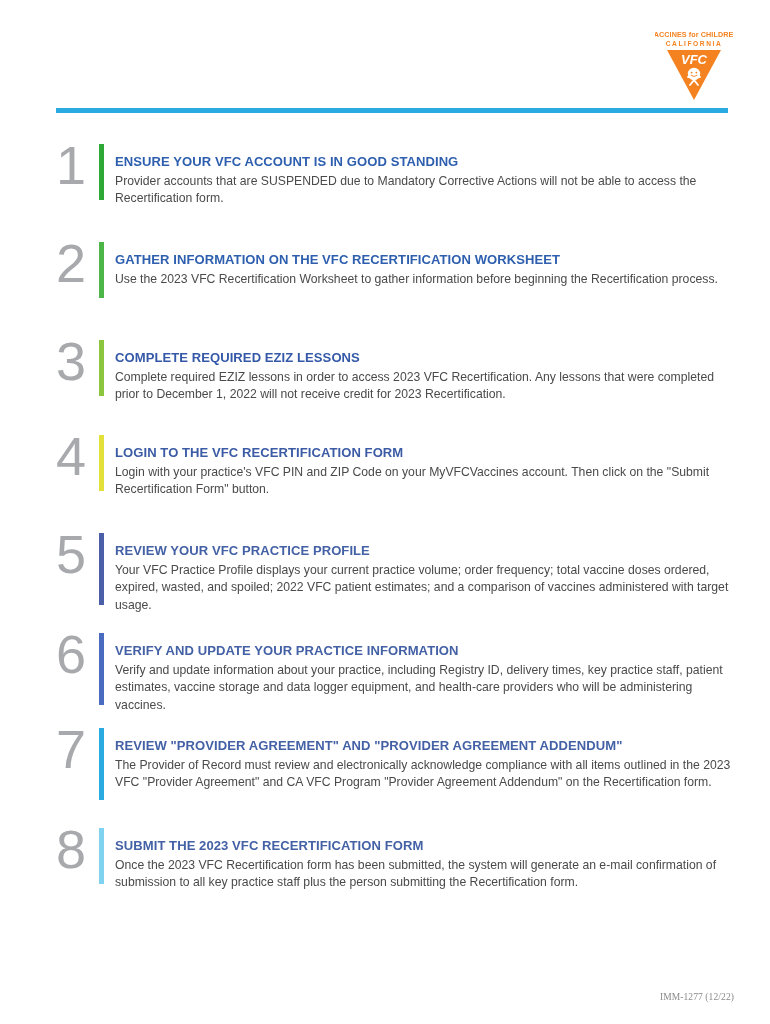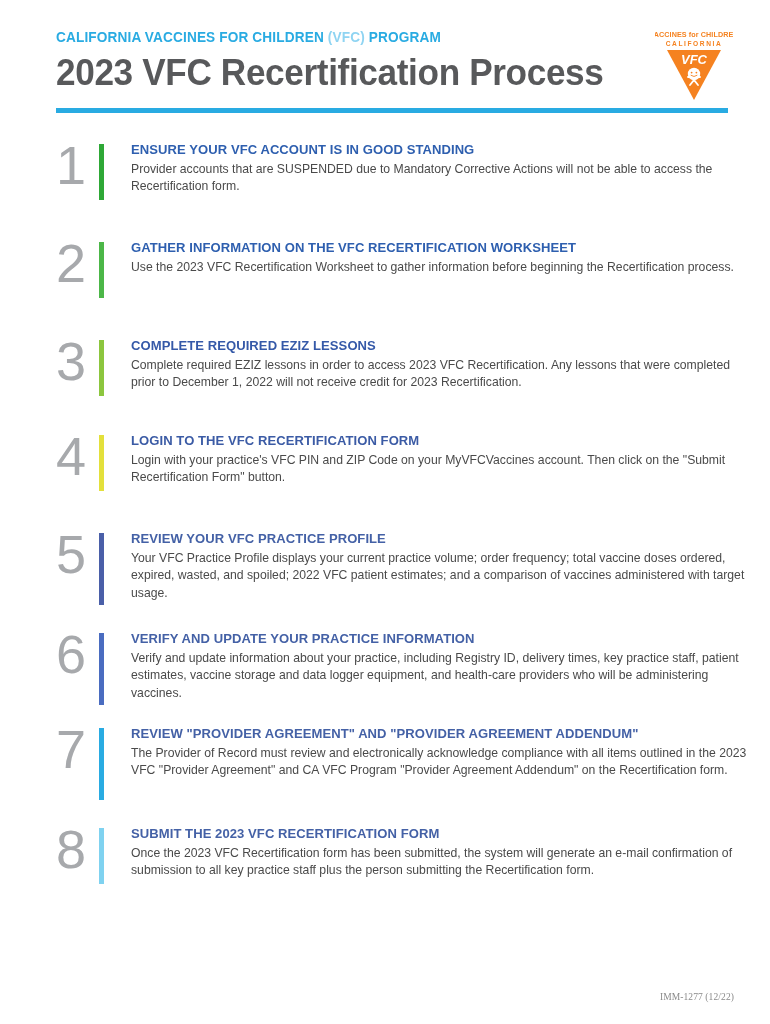--- a/index.html
+++ b/index.html
@@ -103,23 +103,22 @@
   .step-bar {
     position: absolute;
     left: 43px;
     top: 2px;
     width: 5px;
     border-radius: 0;
   }
   .step-body {
     position: absolute;
     left: 59px;
-    top: 0;
+    top: 12px;
     width: 625px;
-    margin-left: 16px;
   }
   .step-head {
     font-size: 13.6px;
     font-weight: bold;
     line-height: 1.15;
     letter-spacing: 0.005em;
     margin: 0 0 3px 0;
     white-space: nowrap;
     transform: scaleX(0.96);
     transform-origin: left center;
@@ -142,26 +141,20 @@
     color: #8A8A8A;
     letter-spacing: 0.01em;
     font-family: Liberation Serif, serif;
   }
 </style>
 </head>
 <body>
 
 <div class="page">
 
-  <div class="header">
-    <div class="kicker">
-      <span>CALIFORNIA VACCINES FOR CHILDREN </span><span class="dim">(VFC)</span><span> PROGRAM</span>
-    </div>
-    <div class="title">2023 VFC Recertification Process</div>
-  </div>
 
   <div class="rule"></div>
 
   <div class="logo">
     <svg width="78" height="74" viewBox="0 0 78 74" xmlns="http://www.w3.org/2000/svg">
       <text x="39" y="9" font-family="Liberation Sans, sans-serif" font-size="7.2" font-weight="bold" fill="#F58220" text-anchor="middle" letter-spacing="0.1">VACCINES for CHILDREN</text>
       <text x="39" y="18" font-family="Liberation Sans, sans-serif" font-size="6.6" font-weight="bold" fill="#F58220" text-anchor="middle" letter-spacing="1.6">CALIFORNIA</text>
       <polygon points="12,22 66,22 39,72" fill="#F58220"></polygon>
       <text x="39" y="36" font-family="Liberation Sans, sans-serif" font-size="13" font-weight="bold" fill="#FFFFFF" text-anchor="middle" font-style="italic">VFC</text>
       <g fill="none" stroke="#FFFFFF" stroke-width="1.8" stroke-linecap="round">

